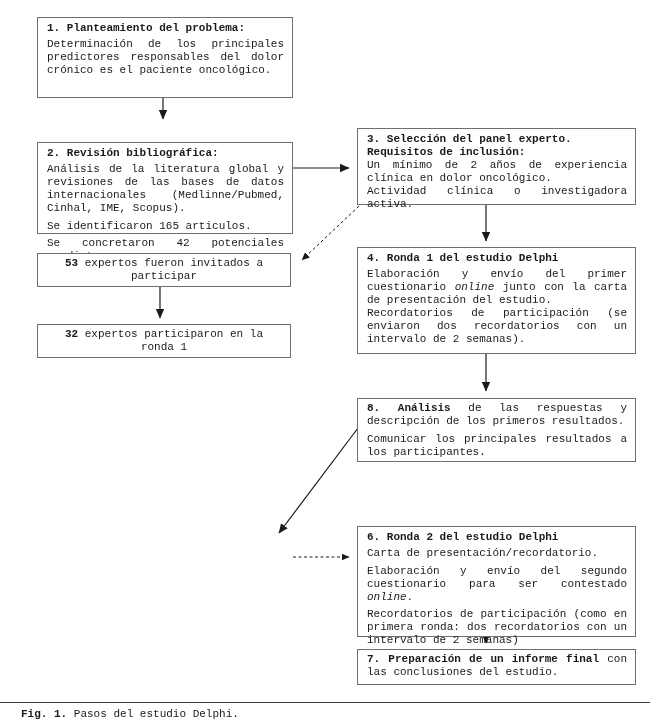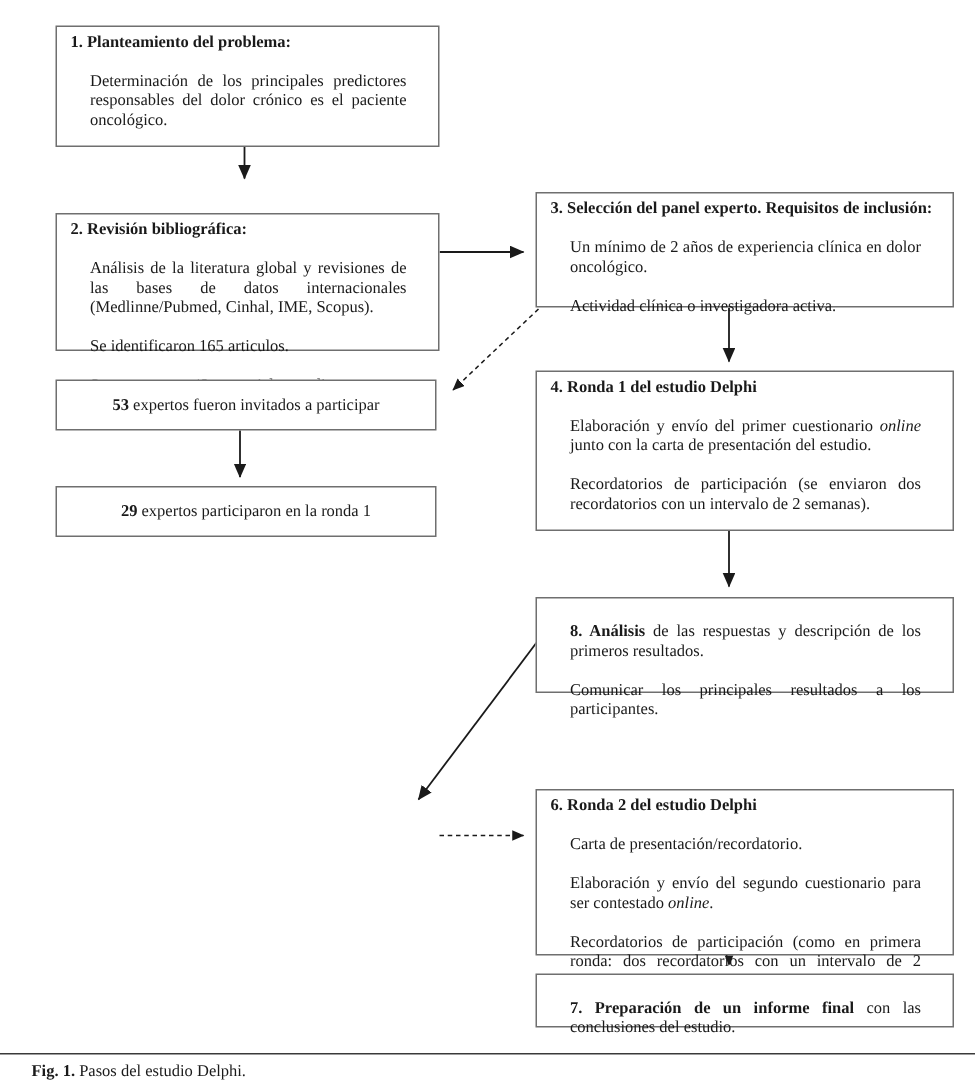--- a/index.html
+++ b/index.html
@@ -1,20 +1,20 @@
 <!DOCTYPE html>
 <html><head>
 <meta charset="utf-8">
 <style>
   html,body{margin:0;padding:0;background:#ffffff;}
   .fig{position:relative;width:650px;height:726px;background:#ffffff;
-       font-family:Liberation Serif, serif;color:#1a1a1a;overflow:hidden;}
+       font-family:Liberation Mono, monospace;color:#1a1a1a;overflow:hidden;}
   .box{position:absolute;border:1.5px solid #6f6f6f;background:#ffffff;
        box-sizing:border-box;padding:3px 8px 3px 9px;font-size:11px;line-height:13px;}
-  .box p{margin:13px;text-align:justify;}
+  .box p{margin:0;text-align:justify;}
   .box p.gap{margin-top:4.5px;}
   .title{font-weight:bold;text-align:left !important;margin:1px 0 3px 0 !important;}
   .title.tight{margin-bottom:0 !important;}
   .numbox{display:flex;align-items:center;justify-content:center;padding:16px;text-align:center;}
   .b{font-weight:bold;}
   .i{font-style:italic;}
   svg.arrows{position:absolute;left:0;top:0;pointer-events:none;}
   .caption-rule{position:absolute;left:0;top:702px;width:650px;height:1px;background:#3a3a3a;}
   .caption{position:absolute;left:21px;top:707px;font-size:11px;line-height:14px;}
 </style>
@@ -56,21 +56,21 @@
     <p class="title tight">3. Selección del panel experto. Requisitos de inclusión:</p>
     <p>Un mínimo de 2 años de experiencia clínica en dolor oncológico.</p>
     <p>Actividad clínica o investigadora activa.</p>
   </div>
 
   <div class="box numbox" style="left:37px;top:253px;width:254px;height:32px;">
     <span><span class="b">53</span><span> expertos fueron invitados a participar</span></span>
   </div>
 
   <div class="box numbox" style="left:37px;top:324px;width:254px;height:30px;">
-    <span><span class="b">29</span><span> expertos participaron en la ronda 1</span></span>
+    <span><span class="b">32</span><span> expertos participaron en la ronda 1</span></span>
   </div>
 
   <div class="box" style="left:357px;top:247px;width:279px;height:107px;">
     <p class="title">4. Ronda 1 del estudio Delphi</p>
     <p><span>Elaboración y envío del primer cuestionario </span><span class="i">online</span><span> junto con la carta de presentación del estudio.</span></p>
     <p>Recordatorios de participación (se enviaron dos recordatorios con un intervalo de 2 semanas).</p>
   </div>
 
   <div class="box" style="left:357px;top:398px;width:279px;height:64px;">
     <p><span class="b">8. Análisis</span><span> de las respuestas y descripción de los primeros resultados.</span></p>

